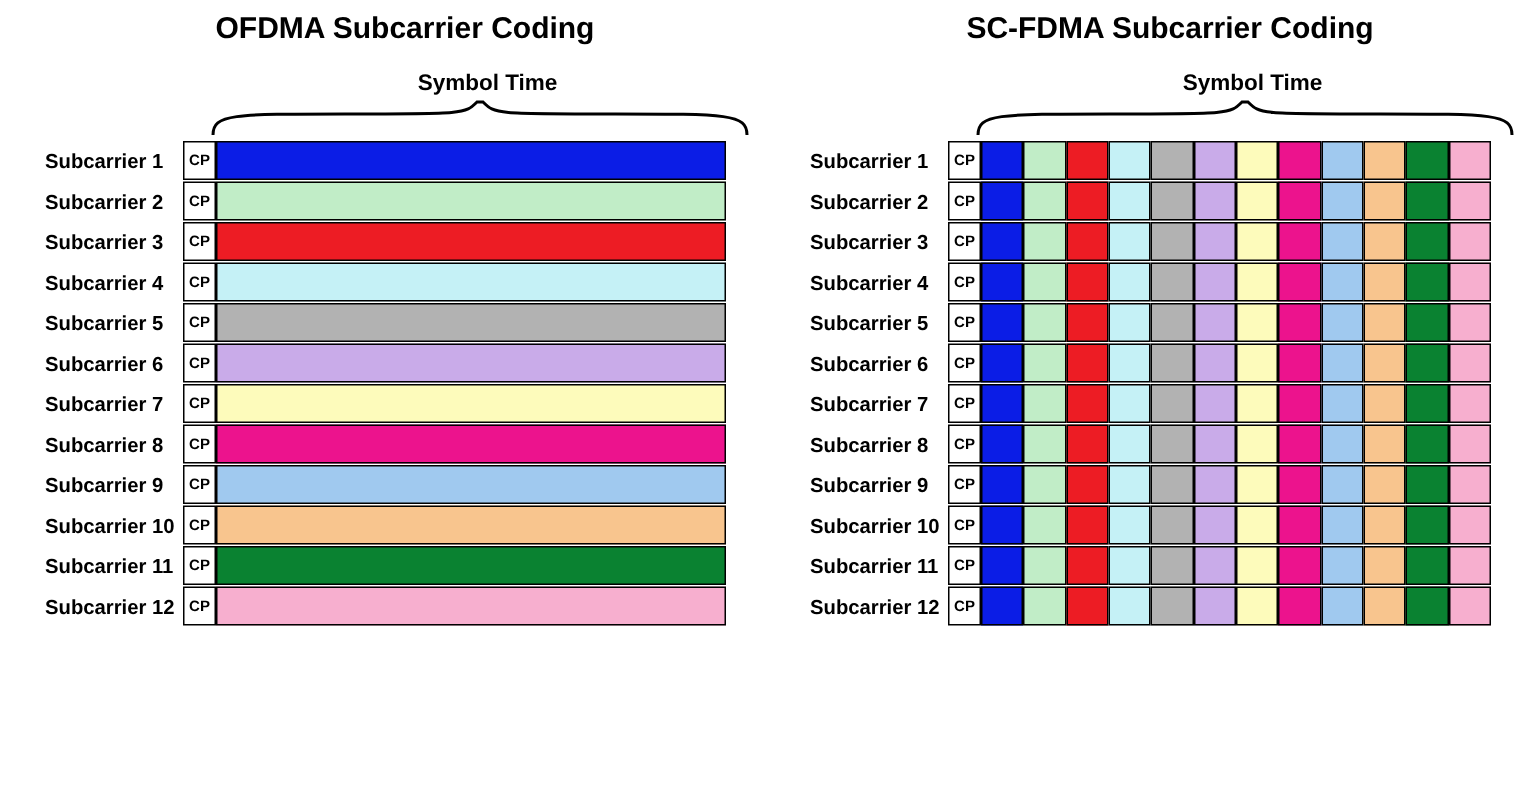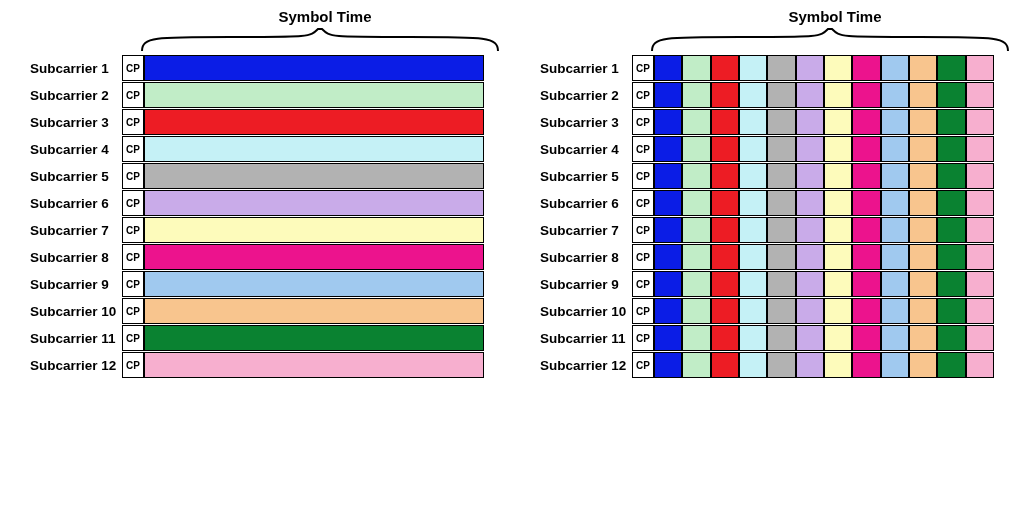--- a/index.html
+++ b/index.html
@@ -118,20 +118,21 @@
 </style>
 </head>
 <body>
 
 <div class="page">
 
 
   <div class="panels">
 
     <div class="panel">
+      <div class="panel-title">OFDMA Subcarrier Coding</div>
       <div class="symbol-time-label">Symbol Time</div>
       <div class="brace-wrap">
         <svg class="brace-svg" viewBox="0 0 360 26">
           <path d="M2 24 C2 10 15 10 90 10 C170 10 170 10 178 2 L182 2 C190 10 190 10 270 10 C345 10 358 10 358 24" fill="none" stroke="#000" stroke-width="2"></path>
         </svg>
       </div>
       <div class="grid" id="grid-ofdma">
           <div class="row">
             <div class="row-label">Subcarrier 1</div>
             <div class="cp">CP</div>
@@ -213,20 +214,21 @@
             <div class="row-label">Subcarrier 12</div>
             <div class="cp">CP</div>
             <div class="cells">
               <div class="cell" style="background: rgb(247, 175, 207);"></div>
             </div>
           </div>
         </div>
     </div>
 
     <div class="panel">
+      <div class="panel-title">SC-FDMA Subcarrier Coding</div>
       <div class="symbol-time-label">Symbol Time</div>
       <div class="brace-wrap">
         <svg class="brace-svg" viewBox="0 0 360 26">
           <path d="M2 24 C2 10 15 10 90 10 C170 10 170 10 178 2 L182 2 C190 10 190 10 270 10 C345 10 358 10 358 24" fill="none" stroke="#000" stroke-width="2"></path>
         </svg>
       </div>
       <div class="grid" id="grid-scfdma">
           <div class="row">
             <div class="row-label">Subcarrier 1</div>
             <div class="cp">CP</div>

